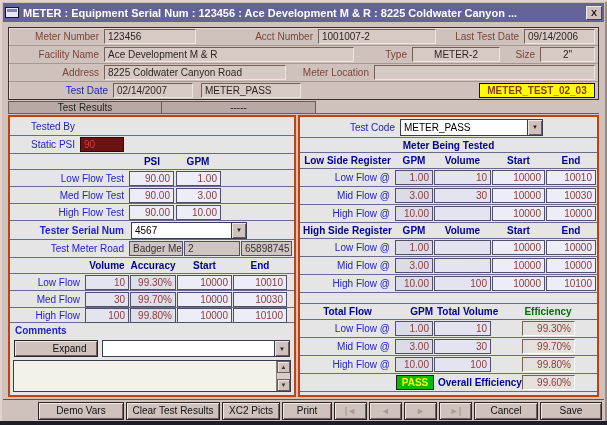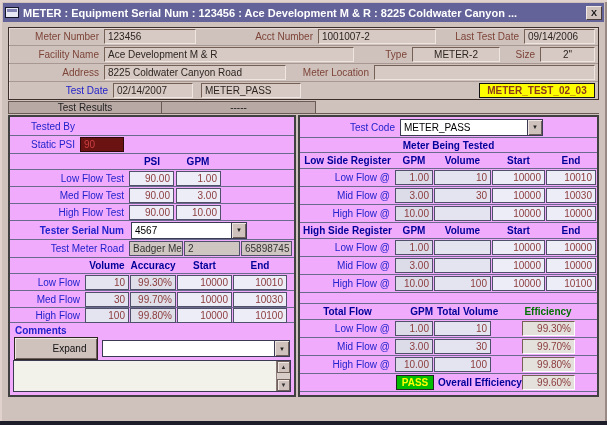--- a/index.html
+++ b/index.html
@@ -37,21 +37,21 @@
   .badge-yellow {
     background:#ffff00; border:1px solid #111; color:#8b3a1a; font-weight:bold;
     height:15px; line-height:13px; text-align:center; flex:0 0 auto;
   }
   
   .tabs { position:absolute; left:8px; top:101px; width:591px; height:13px; display:flex; border-bottom:1px solid #6b5b57; }
   .tab { width:154px; background:#b9a9a5; border:1px solid #6b5b57; border-bottom:none; text-align:center; line-height:12px; color:#222; }
   .tab + .tab { border-left:none; }
   
   .main { position:absolute; left:8px; top:115px; width:591px; height:282px; display:flex; gap:2px; }
-  .panel { background:#f0abfc; border:2px solid #404040; display:flex; flex-direction:column; overflow:hidden; }
+  .panel { background:#e5e5e5; border:2px solid #c2410c; display:flex; flex-direction:column; overflow:hidden; }
   .panel-left { width:288px; }
   .panel-right { width:301px; }
   .pr { display:flex; align-items:center; border-bottom:1px solid #6a6a8c; flex:0 0 auto; }
   .pr.noline { border-bottom:none; }
   .bl { color:#2222cc; text-align:right; padding-right:5px; white-space:nowrap; }
   .bl.bold { font-weight:bold; }
   .nh { color:#000099; font-weight:bold; text-align:center; white-space:nowrap; }
   .gh { color:#007000; font-weight:bold; text-align:center; white-space:nowrap; }
   .f {
     border:1px solid #50506a; height:15px; line-height:13px; padding:0 3px;
@@ -69,21 +69,21 @@
   .dd .arw {
     width:15px; align-self:stretch; background:#cfc1bc; border-left:1px solid #3a3a52;
     box-shadow: inset 1px 1px 0 #efe5e1, inset -1px -1px 0 #6f5f5b;
     display:flex; align-items:center; justify-content:center; font-size:6px; color:#222;
   }
   .sp { flex:0 0 auto; }
   .g1 { width:1px; flex:0 0 auto; } .g2 { width:2px; flex:0 0 auto; } .g4 { width:4px; flex:0 0 auto; }
   .passbadge { background:#00bb00; border:1px solid #222; color:#ffff00; font-weight:bold; text-align:center; height:15px; line-height:13px; flex:0 0 auto; }
   
   .expand-btn {
-    height:23px; background:#cfc1bc; border:1px solid #2e2622;
+    height:17px; background:#cfc1bc; border:1px solid #2e2622;
     box-shadow: inset 1px 1px 0 #f0e6e2, inset -1px -1px 0 #6f5f5b;
     color:#111; display:flex; align-items:center; justify-content:center; flex:0 0 auto;padding-left:27px;
   }
   .comments-area { flex:1; display:flex; margin:1px 3px 3px 3px; border:1px solid #3a3a52; background:#f2f2ea; }
   .comments-text { flex:1; padding:2px; color:#222; }
   .vscroll { width:14px; background:#d8ccc8; border-left:1px solid #8a7a76; display:flex; flex-direction:column; justify-content:space-between; }
   .sarr { height:12px; background:#cfc1bc; border:1px solid #6f5f5b; box-shadow: inset 1px 1px 0 #f0e6e2; font-size:6px; color:#333; display:flex; align-items:center; justify-content:center; }
   
   .footer {
     position:absolute; left:3px; top:399px; width:601px; height:22px;
@@ -391,14 +391,26 @@
         <span class="passbadge" style="width:38px">PASS</span>
         <span class="g4"></span>
         <span class="nh" style="width:86px;text-align:left">Overall Efficiency</span>
         <span class="sp" style="flex:1"></span>
         <span class="f efff n" style="width:53px;margin-right:22px">99.60%</span>
       </div>
       <div class="pr noline" style="flex:1"></div>
     </div>
   </div>
 
+  <div class="footer">
+    <span class="btn" style="width:86px">Demo Vars</span>
+    <span class="btn" style="width:94px">Clear Test Results</span>
+    <span class="btn" style="width:58px">XC2 Picts</span>
+    <span class="btn" style="width:50px">Print</span>
+    <span class="btn nav" style="width:33px">|◄</span>
+    <span class="btn nav" style="width:33px">◄</span>
+    <span class="btn nav" style="width:33px">►</span>
+    <span class="btn nav" style="width:33px">►|</span>
+    <span class="btn" style="width:64px">Cancel</span>
+    <span class="btn" style="width:62px">Save</span>
+  </div>
 
 </div>
 
 </body></html>

